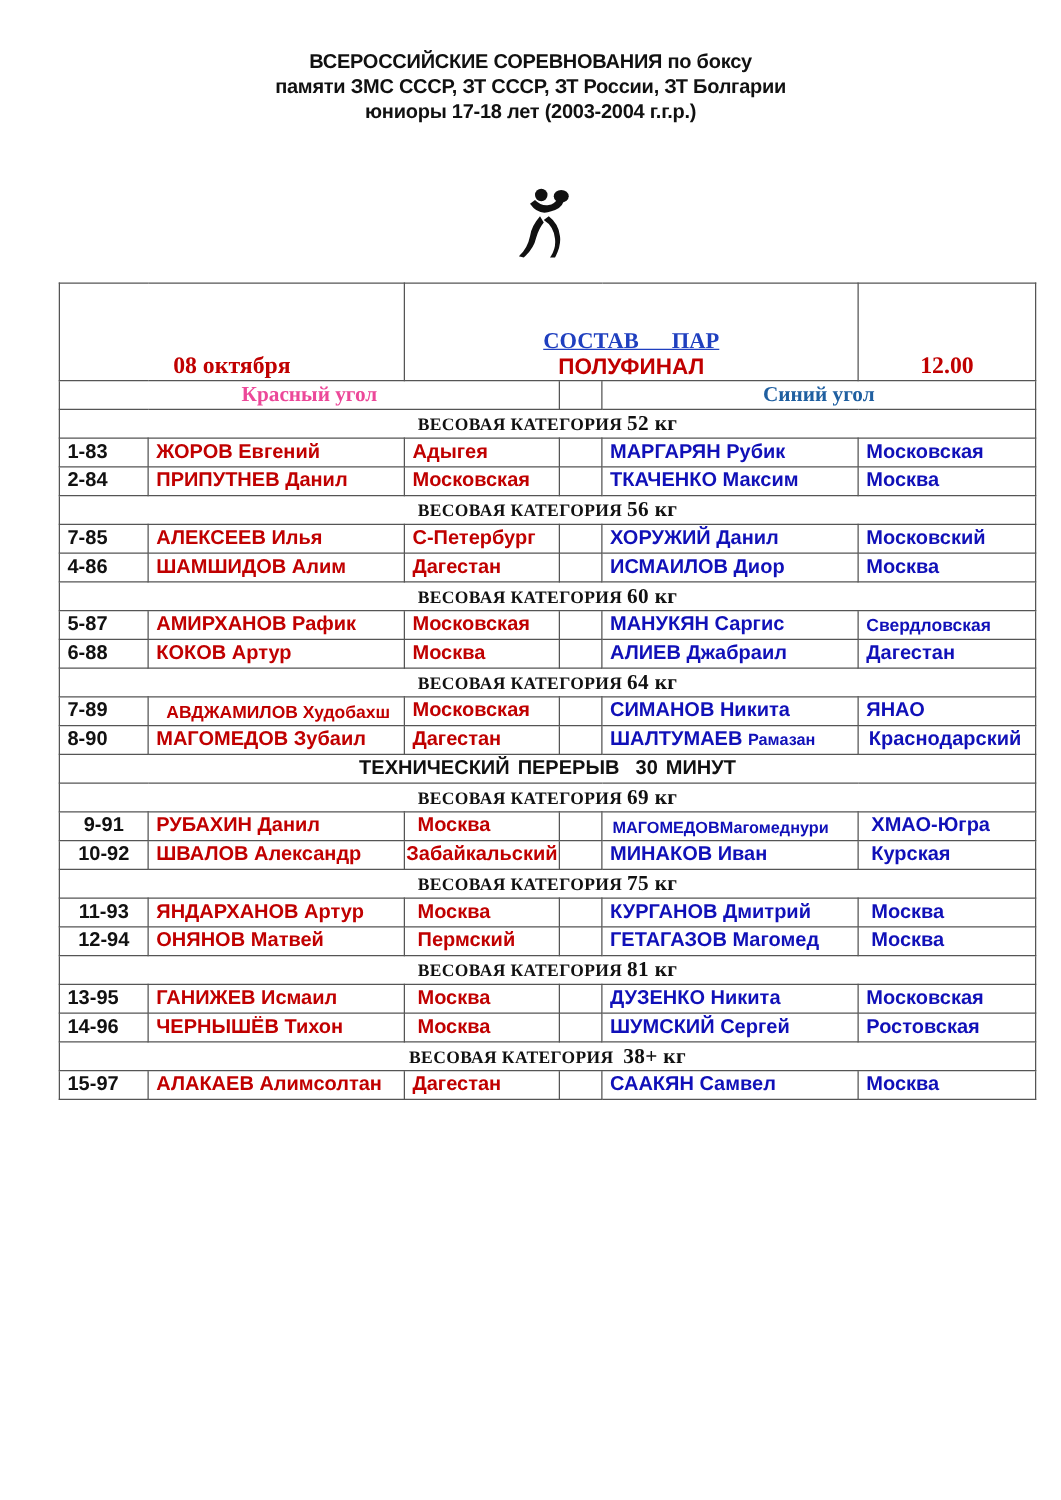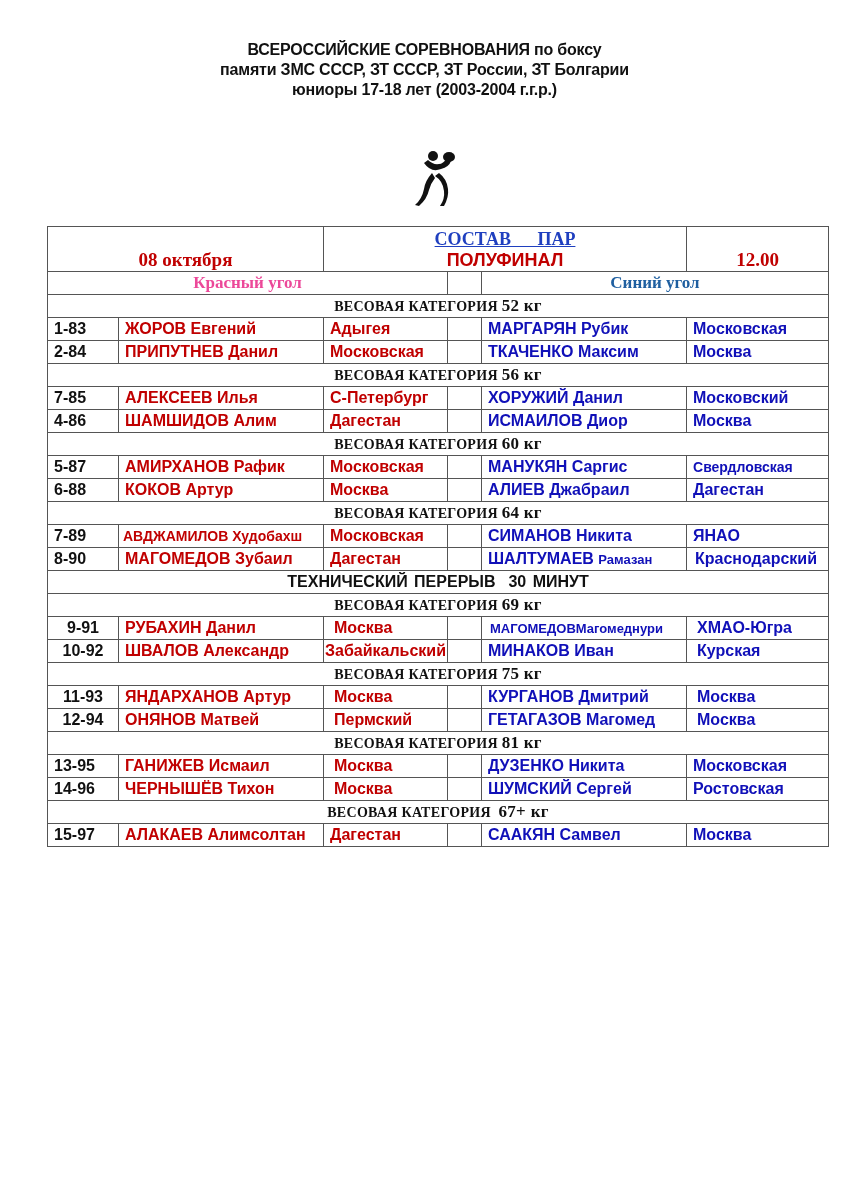--- a/index.html
+++ b/index.html
@@ -5,21 +5,21 @@
   html, body { margin: 0; padding: 0; background: #ffffff; }
   body { width: 849px; height: 1200px; position: relative; overflow: hidden; font-family: "Liberation Sans", sans-serif; }
   .header { position: absolute; top: 40px; left: 0; width: 849px; text-align: center; }
   .header .line { font-family: "Liberation Sans", sans-serif; font-weight: bold; font-size: 16px; line-height: 20px; color: #111; letter-spacing: -0.2px; }
   .logo { position: absolute; left: 413px; top: 147px; width: 50px; height: 60px; }
   table.schedule { position: absolute; left: 47px; top: 226px; width: 781px; border-collapse: collapse; table-layout: fixed; }
   table.schedule td { border: 1px solid #555; padding: 0 6px; height: 22px; white-space: nowrap; overflow: hidden; }
   .top-row td { height: 53px; vertical-align: bottom; padding-bottom: 2px; }
   .date { font-family: "Liberation Serif", serif; font-weight: bold; font-size: 19px; color: #c00000; text-align: center; }
   .title-cell { text-align: center; vertical-align: top !important; padding-top: 2px !important; }
-  .sostav { font-family: "Liberation Serif", serif; font-weight: bold; font-size: 18px; color: #1f3fbf; text-decoration: underline; word-spacing: 22px; display: block; line-height: 20px; }
+  .sostav { font-family: "Liberation Serif", serif; font-weight: bold; font-size: 18px; color: #1f3fbf; text-decoration: underline; word-spacing: 22px; display: block; line-height: 20px; margin-top: 33px; }
   .round { font-family: "Liberation Sans", sans-serif; font-weight: bold; font-size: 18px; color: #c00000; display: block; line-height: 22px; }
   .time { font-family: "Liberation Serif", serif; font-weight: bold; font-size: 19px; color: #c00000; text-align: center; }
   .corner-red { font-family: "Liberation Serif", serif; font-weight: bold; font-size: 17px; color: #ec4899; text-align: center; }
   .corner-blue { font-family: "Liberation Serif", serif; font-weight: bold; font-size: 17px; color: #1f5fa0; text-align: center; }
   .cat td { font-family: "Liberation Serif", serif; font-weight: bold; font-size: 14px; color: #111; text-align: center; height: 22px; letter-spacing: 0.3px; }
   .cat .kg { font-size: 17px; }
   .num { font-family: "Liberation Sans", sans-serif; font-weight: bold; font-size: 16px; color: #111; }
   .red { font-family: "Liberation Sans", sans-serif; font-weight: bold; font-size: 16px; color: #c00000; }
   .blue { font-family: "Liberation Sans", sans-serif; font-weight: bold; font-size: 16px; color: #1010b8; }
   .small { font-size: 13px; }
@@ -126,21 +126,21 @@
       <td></td>
       <td class="blue">АЛИЕВ Джабраил</td>
       <td class="blue">Дагестан</td>
     </tr>
 
     <tr class="cat">
       <td colspan="6"><span>ВЕСОВАЯ КАТЕГОРИЯ</span> <span class="kg">64 кг</span></td>
     </tr>
     <tr>
       <td class="num">7-89</td>
-      <td class="red xsmall" style="padding-left:4px;padding-right:0;">АВДЖАМИЛОВ Худобахш</td>
+      <td class="red xsmall" style="padding-left:14px;padding-right:0;">АВДЖАМИЛОВ Худобахш</td>
       <td class="red">Московская</td>
       <td></td>
       <td class="blue">СИМАНОВ Никита</td>
       <td class="blue">ЯНАО</td>
     </tr>
     <tr>
       <td class="num">8-90</td>
       <td class="red">МАГОМЕДОВ Зубаил</td>
       <td class="red">Дагестан</td>
       <td></td>
@@ -206,21 +206,21 @@
     <tr>
       <td class="num">14-96</td>
       <td class="red">ЧЕРНЫШЁВ Тихон</td>
       <td class="red" style="padding-left:10px;">Москва</td>
       <td></td>
       <td class="blue">ШУМСКИЙ Сергей</td>
       <td class="blue">Ростовская</td>
     </tr>
 
     <tr class="cat">
-      <td colspan="6"><span>ВЕСОВАЯ КАТЕГОРИЯ</span>&nbsp; <span class="kg">67+ кг</span></td>
+      <td colspan="6"><span>ВЕСОВАЯ КАТЕГОРИЯ</span>&nbsp; <span class="kg">38+ кг</span></td>
     </tr>
     <tr>
       <td class="num">15-97</td>
       <td class="red">АЛАКАЕВ Алимсолтан</td>
       <td class="red">Дагестан</td>
       <td></td>
       <td class="blue">СААКЯН Самвел</td>
       <td class="blue">Москва</td>
     </tr>
   </tbody>

